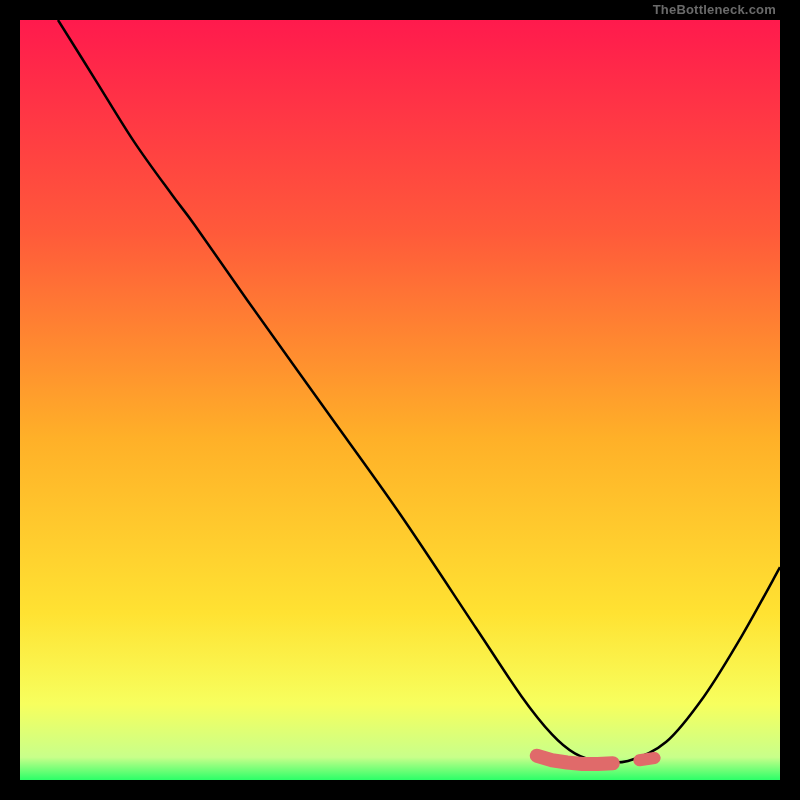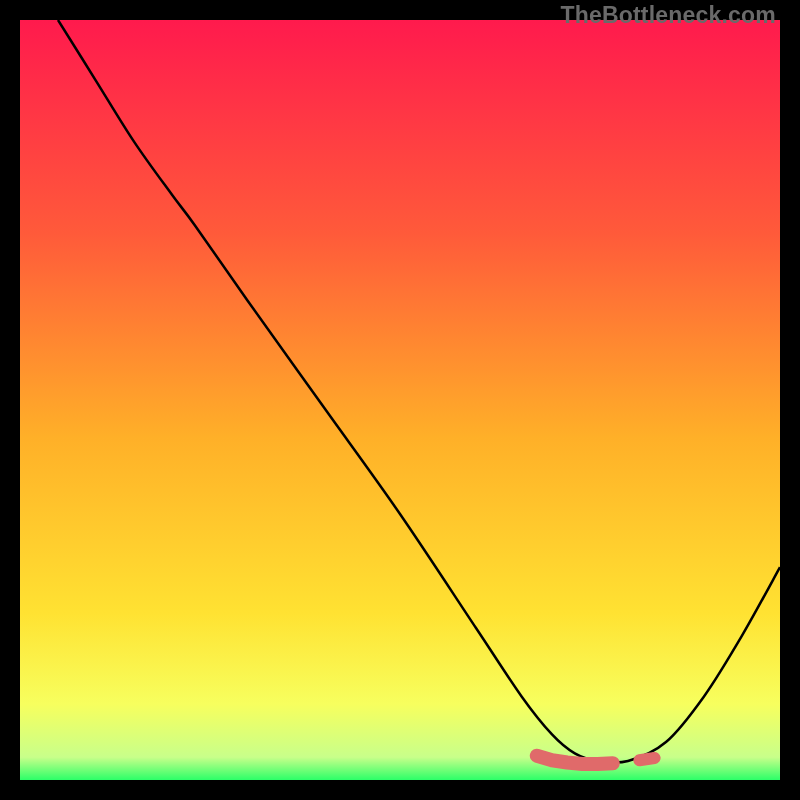--- a/index.html
+++ b/index.html
@@ -24,21 +24,21 @@
     left: 0;
     top: 0;
     width: 760px;
     height: 760px;
   }
   .watermark {
     position: absolute;
     right: 24px;
     top: 2px;
     color: #6a6a6a;
-    font-size: 23px;
+    font-size: 13px;
     font-weight: 600;
     letter-spacing: 0.2px;
   }
   svg { display: block; }
 </style>
 </head>
 <body>
 
 <div class="frame">
   <svg class="plot" viewBox="0 0 760 760">

